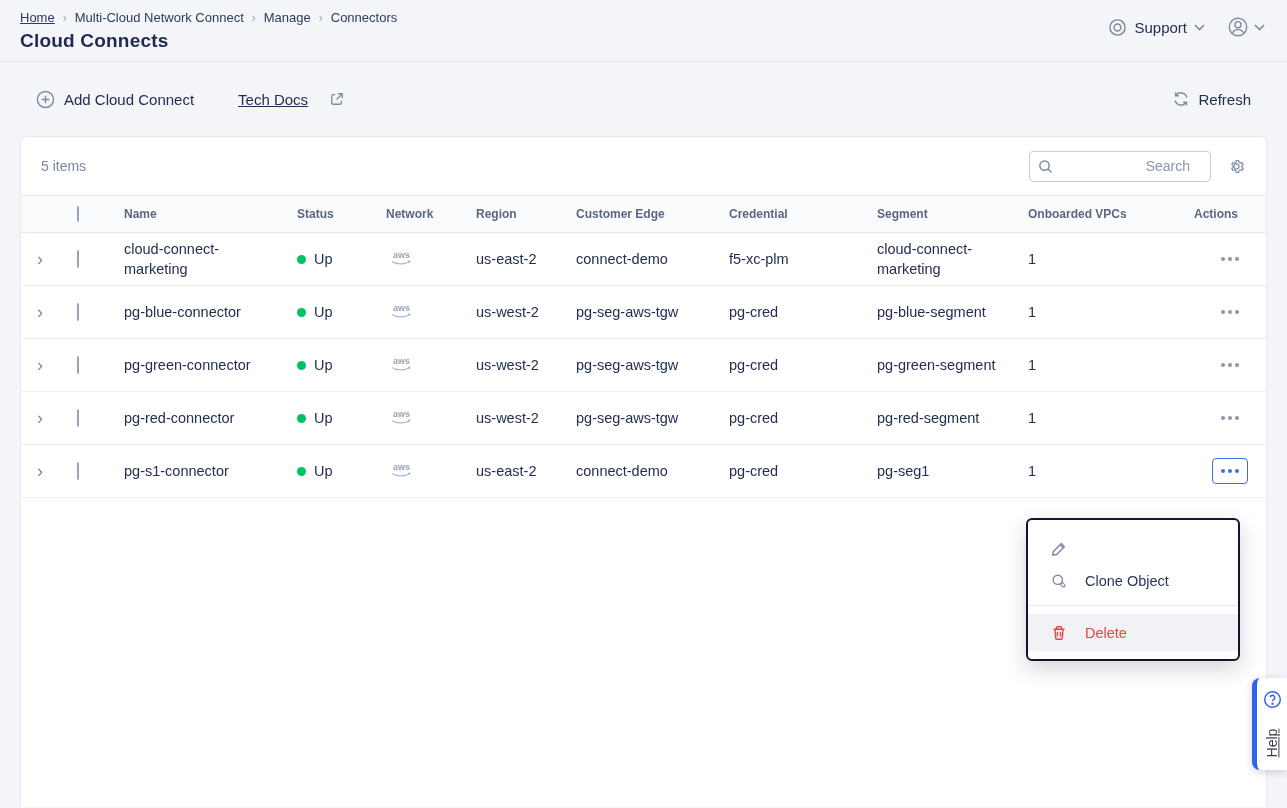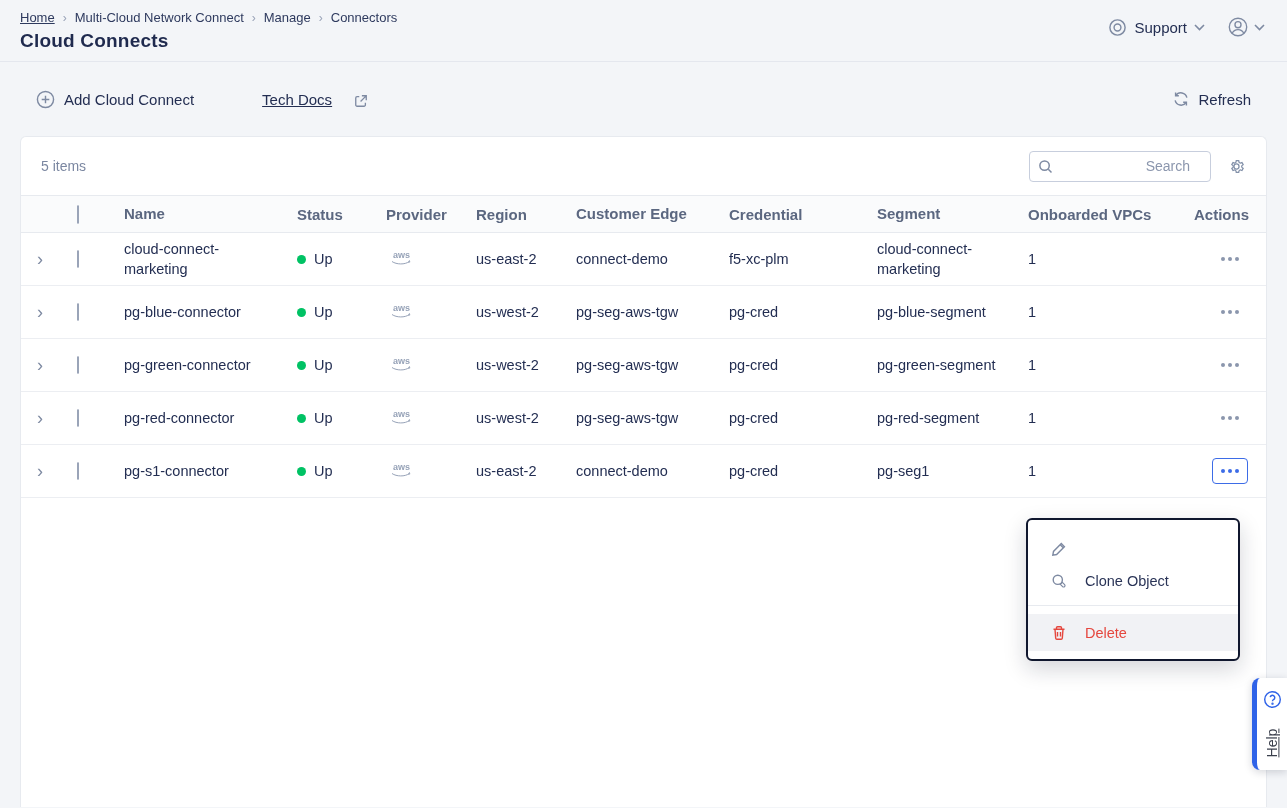--- a/index.html
+++ b/index.html
@@ -32,21 +32,21 @@
   .icon-gray { color:#7e8aa2; }
   .chev { color:#7e8aa2; }
   .account { display:flex; align-items:center; gap:5px; cursor:pointer; }
 
   
   .toolbar {
     height:74px; display:flex; align-items:center; padding:0 36px;
   }
   .tb-btn { display:flex; align-items:center; gap:9px; cursor:pointer; }
   .tb-label { font-size:15px; color:#232e52; }
-  .docs-link { margin-left:68px; display:flex; align-items:flex-end; gap:22px; cursor:pointer; }
+  .docs-link { margin-left:44px; display:flex; align-items:center; gap:22px; cursor:pointer; }
   .docs-label { font-size:15px; color:#232e52; text-decoration:underline; font-weight:500; }
   .tb-spacer { flex:1; }
   .refresh-btn { display:flex; align-items:center; gap:8px; cursor:pointer; }
 
   
   .card {
     margin:0 20px; background:#fff;
     border:1px solid #e7eaef; border-bottom:none;
     border-radius:6px 6px 0 0;
     height:671px;
@@ -65,21 +65,21 @@
     border:none; outline:none; width:130px; font-size:14px;
     font-family:"Liberation Sans", sans-serif; color:#232e52; background:transparent;text-align:right;
   }
   .search-box input::placeholder { color:#8b96ad; }
   .gear { margin-left:16px; font-size:19px; color:#8focus; color:#8391a9; cursor:pointer; line-height:1; }
 
   .thead {
     display:flex; align-items:center; background:#fafbfc;
     border-top:1px solid #e7eaef; border-bottom:1px solid #e7eaef;
     height:38px; padding:0 0 0 16px;
-    font-size:15px; font-weight:700; color:#5b6780;
+    font-size:12px; font-weight:700; color:#5b6780;
   }
   .trow {
     display:flex; align-items:center; min-height:53px;
     border-bottom:1px solid #eceef2; padding:4px 0 4px 16px;
     font-size:14.5px; color:#232e52;
   }
   .c-exp { width:40px; }
   .c-chk { width:47px; }
   .c-name { width:173px; padding-right:22px; word-break:break-word; line-height:20px; }
   .c-status { width:89px; }
@@ -243,21 +243,21 @@
           <path d="M19.4 13.6a1.9 1.9 0 0 1 0-3.2l1-0.7-1.5-2.7-1.2 0.4a1.9 1.9 0 0 1-2.7-1.5l-0.2-1.3h-3.1l-0.2 1.3a1.9 1.9 0 0 1-2.7 1.5l-1.2-0.4-1.5 2.7 1 0.7a1.9 1.9 0 0 1 0 3.2l-1 0.7 1.5 2.7 1.2-0.4a1.9 1.9 0 0 1 2.7 1.5l0.2 1.3h3.1l0.2-1.3a1.9 1.9 0 0 1 2.7-1.5l1.2 0.4 1.5-2.7z"></path>
         </svg>
       </span>
     </div>
 
     <div class="thead">
       <div class="c-exp"></div>
       <div class="c-chk"><span class="checkbox"></span></div>
       <div class="c-name">Name</div>
       <div class="c-status">Status</div>
-      <div class="c-provider">Provider</div>
+      <div class="c-provider">Network</div>
       <div class="c-region">Region</div>
       <div class="c-ce">Customer Edge</div>
       <div class="c-cred">Credential</div>
       <div class="c-seg">Segment</div>
       <div class="c-vpcs">Onboarded VPCs</div>
       <div class="c-actions" style="justify-content:flex-start">Actions</div>
     </div>
 
     <div id="rows-host">
       <div class="trow">

